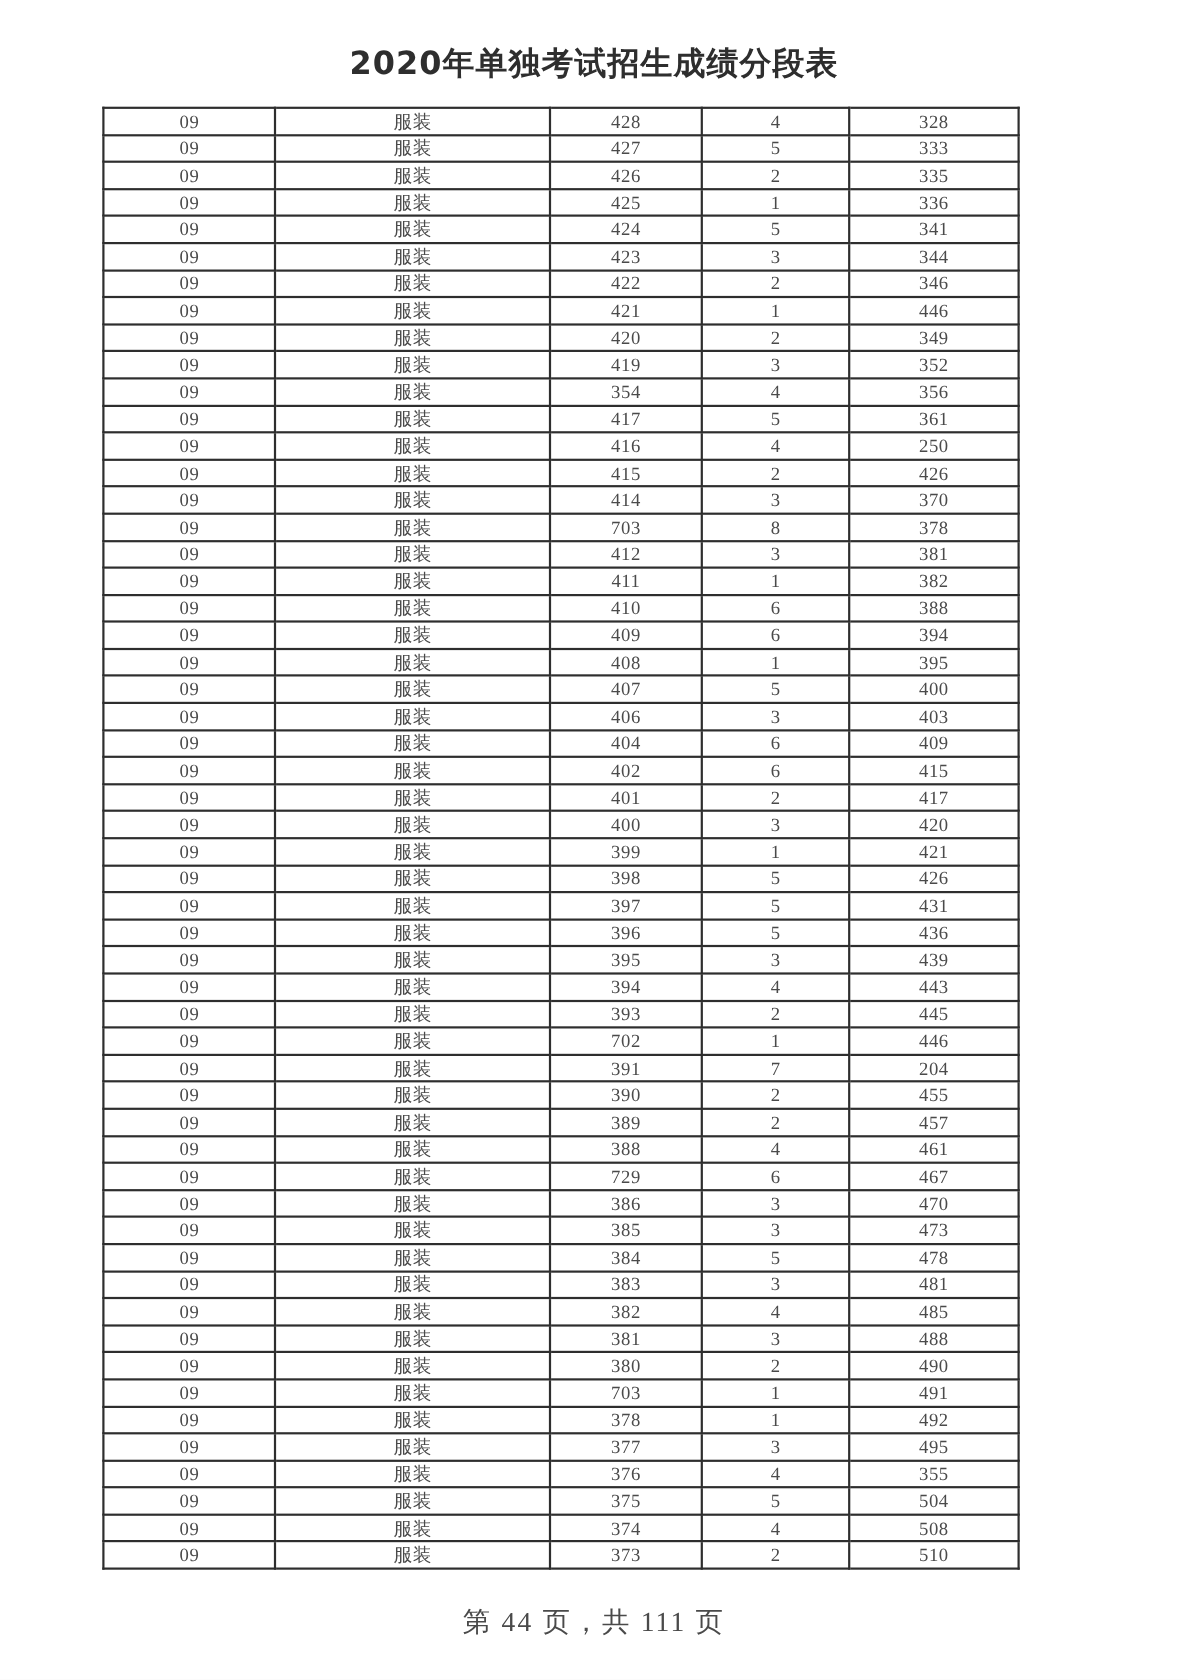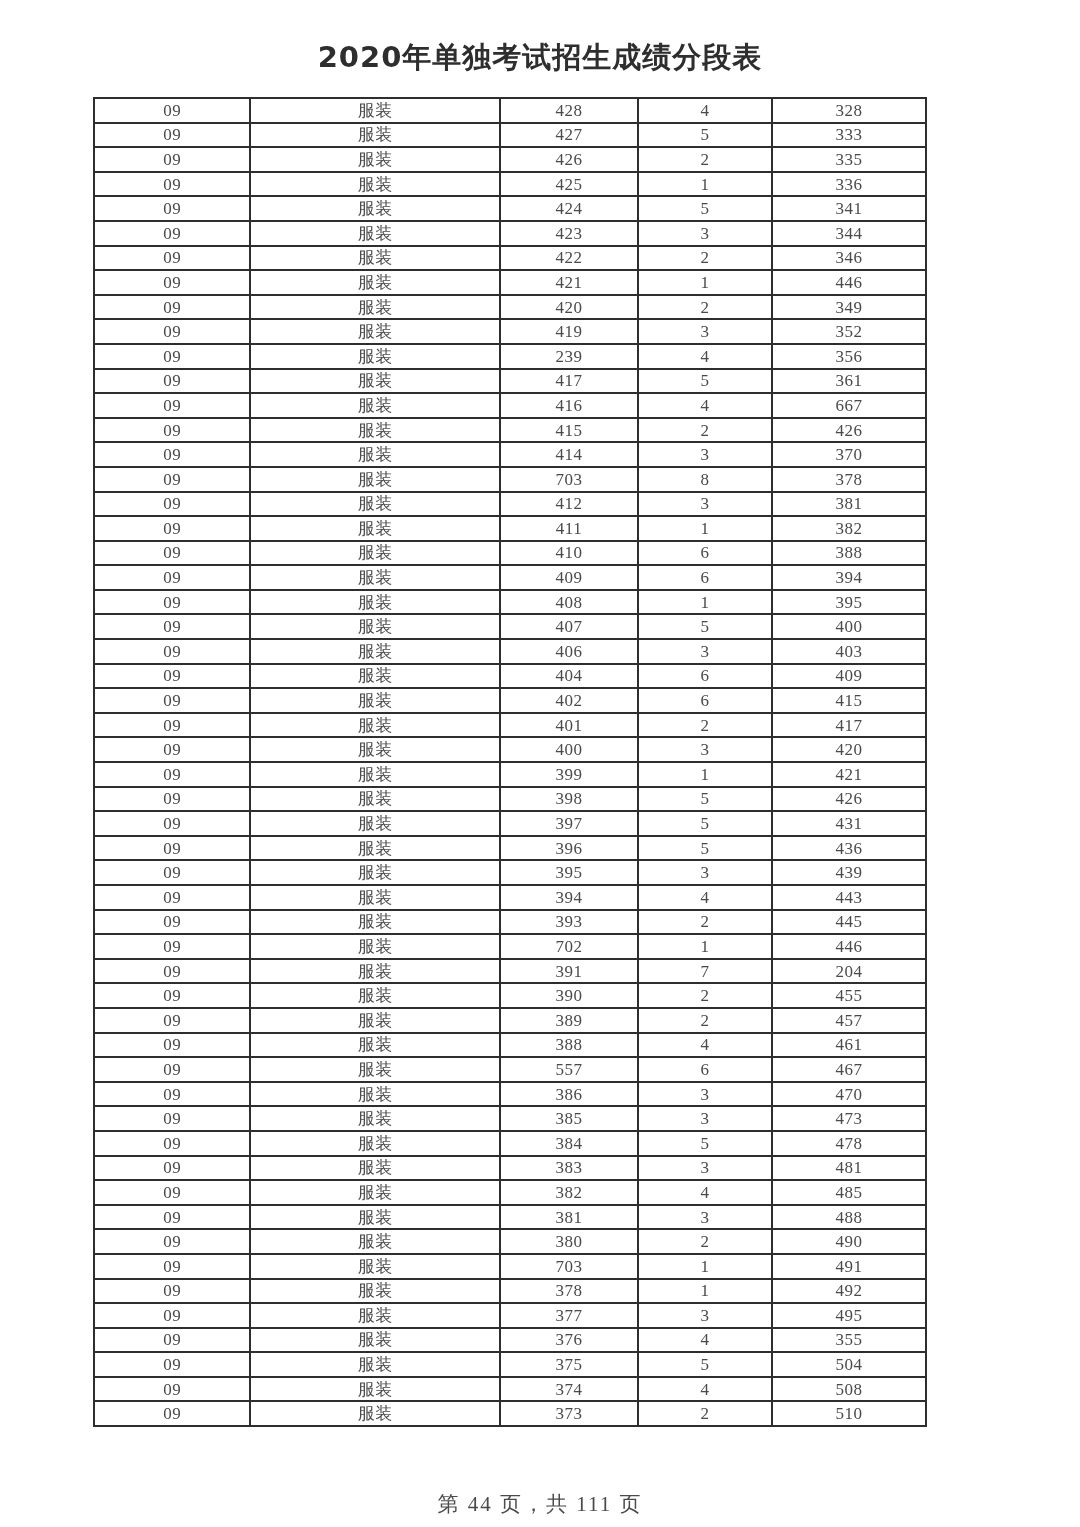--- a/index.html
+++ b/index.html
@@ -48,24 +48,23 @@
     letter-spacing: 0.5px;
     overflow: hidden;
     white-space: nowrap;
   }
   .page-footer {
     position: absolute;
     top: 1458px;
     left: 0;
     width: 100%;
     text-align: center;
-    font-size: 21px;
+    font-size: 25px;
     color: #4a4a4a;
     letter-spacing: 2px;
-    margin-top: 32px;
   }
 </style>
 </head>
 <body>
 
 <div class="page">
 
   <div class="doc-title">2020年单独考试招生成绩分段表</div>
 
   <table class="score-table">
@@ -143,37 +142,37 @@
         <tr>
           <td>09</td>
           <td>服装</td>
           <td>419</td>
           <td>3</td>
           <td>352</td>
         </tr>
         <tr>
           <td>09</td>
           <td>服装</td>
-          <td>239</td>
+          <td>354</td>
           <td>4</td>
           <td>356</td>
         </tr>
         <tr>
           <td>09</td>
           <td>服装</td>
           <td>417</td>
           <td>5</td>
           <td>361</td>
         </tr>
         <tr>
           <td>09</td>
           <td>服装</td>
           <td>416</td>
           <td>4</td>
-          <td>667</td>
+          <td>250</td>
         </tr>
         <tr>
           <td>09</td>
           <td>服装</td>
           <td>415</td>
           <td>2</td>
           <td>426</td>
         </tr>
         <tr>
           <td>09</td>
@@ -346,21 +345,21 @@
         <tr>
           <td>09</td>
           <td>服装</td>
           <td>388</td>
           <td>4</td>
           <td>461</td>
         </tr>
         <tr>
           <td>09</td>
           <td>服装</td>
-          <td>557</td>
+          <td>729</td>
           <td>6</td>
           <td>467</td>
         </tr>
         <tr>
           <td>09</td>
           <td>服装</td>
           <td>386</td>
           <td>3</td>
           <td>470</td>
         </tr>

